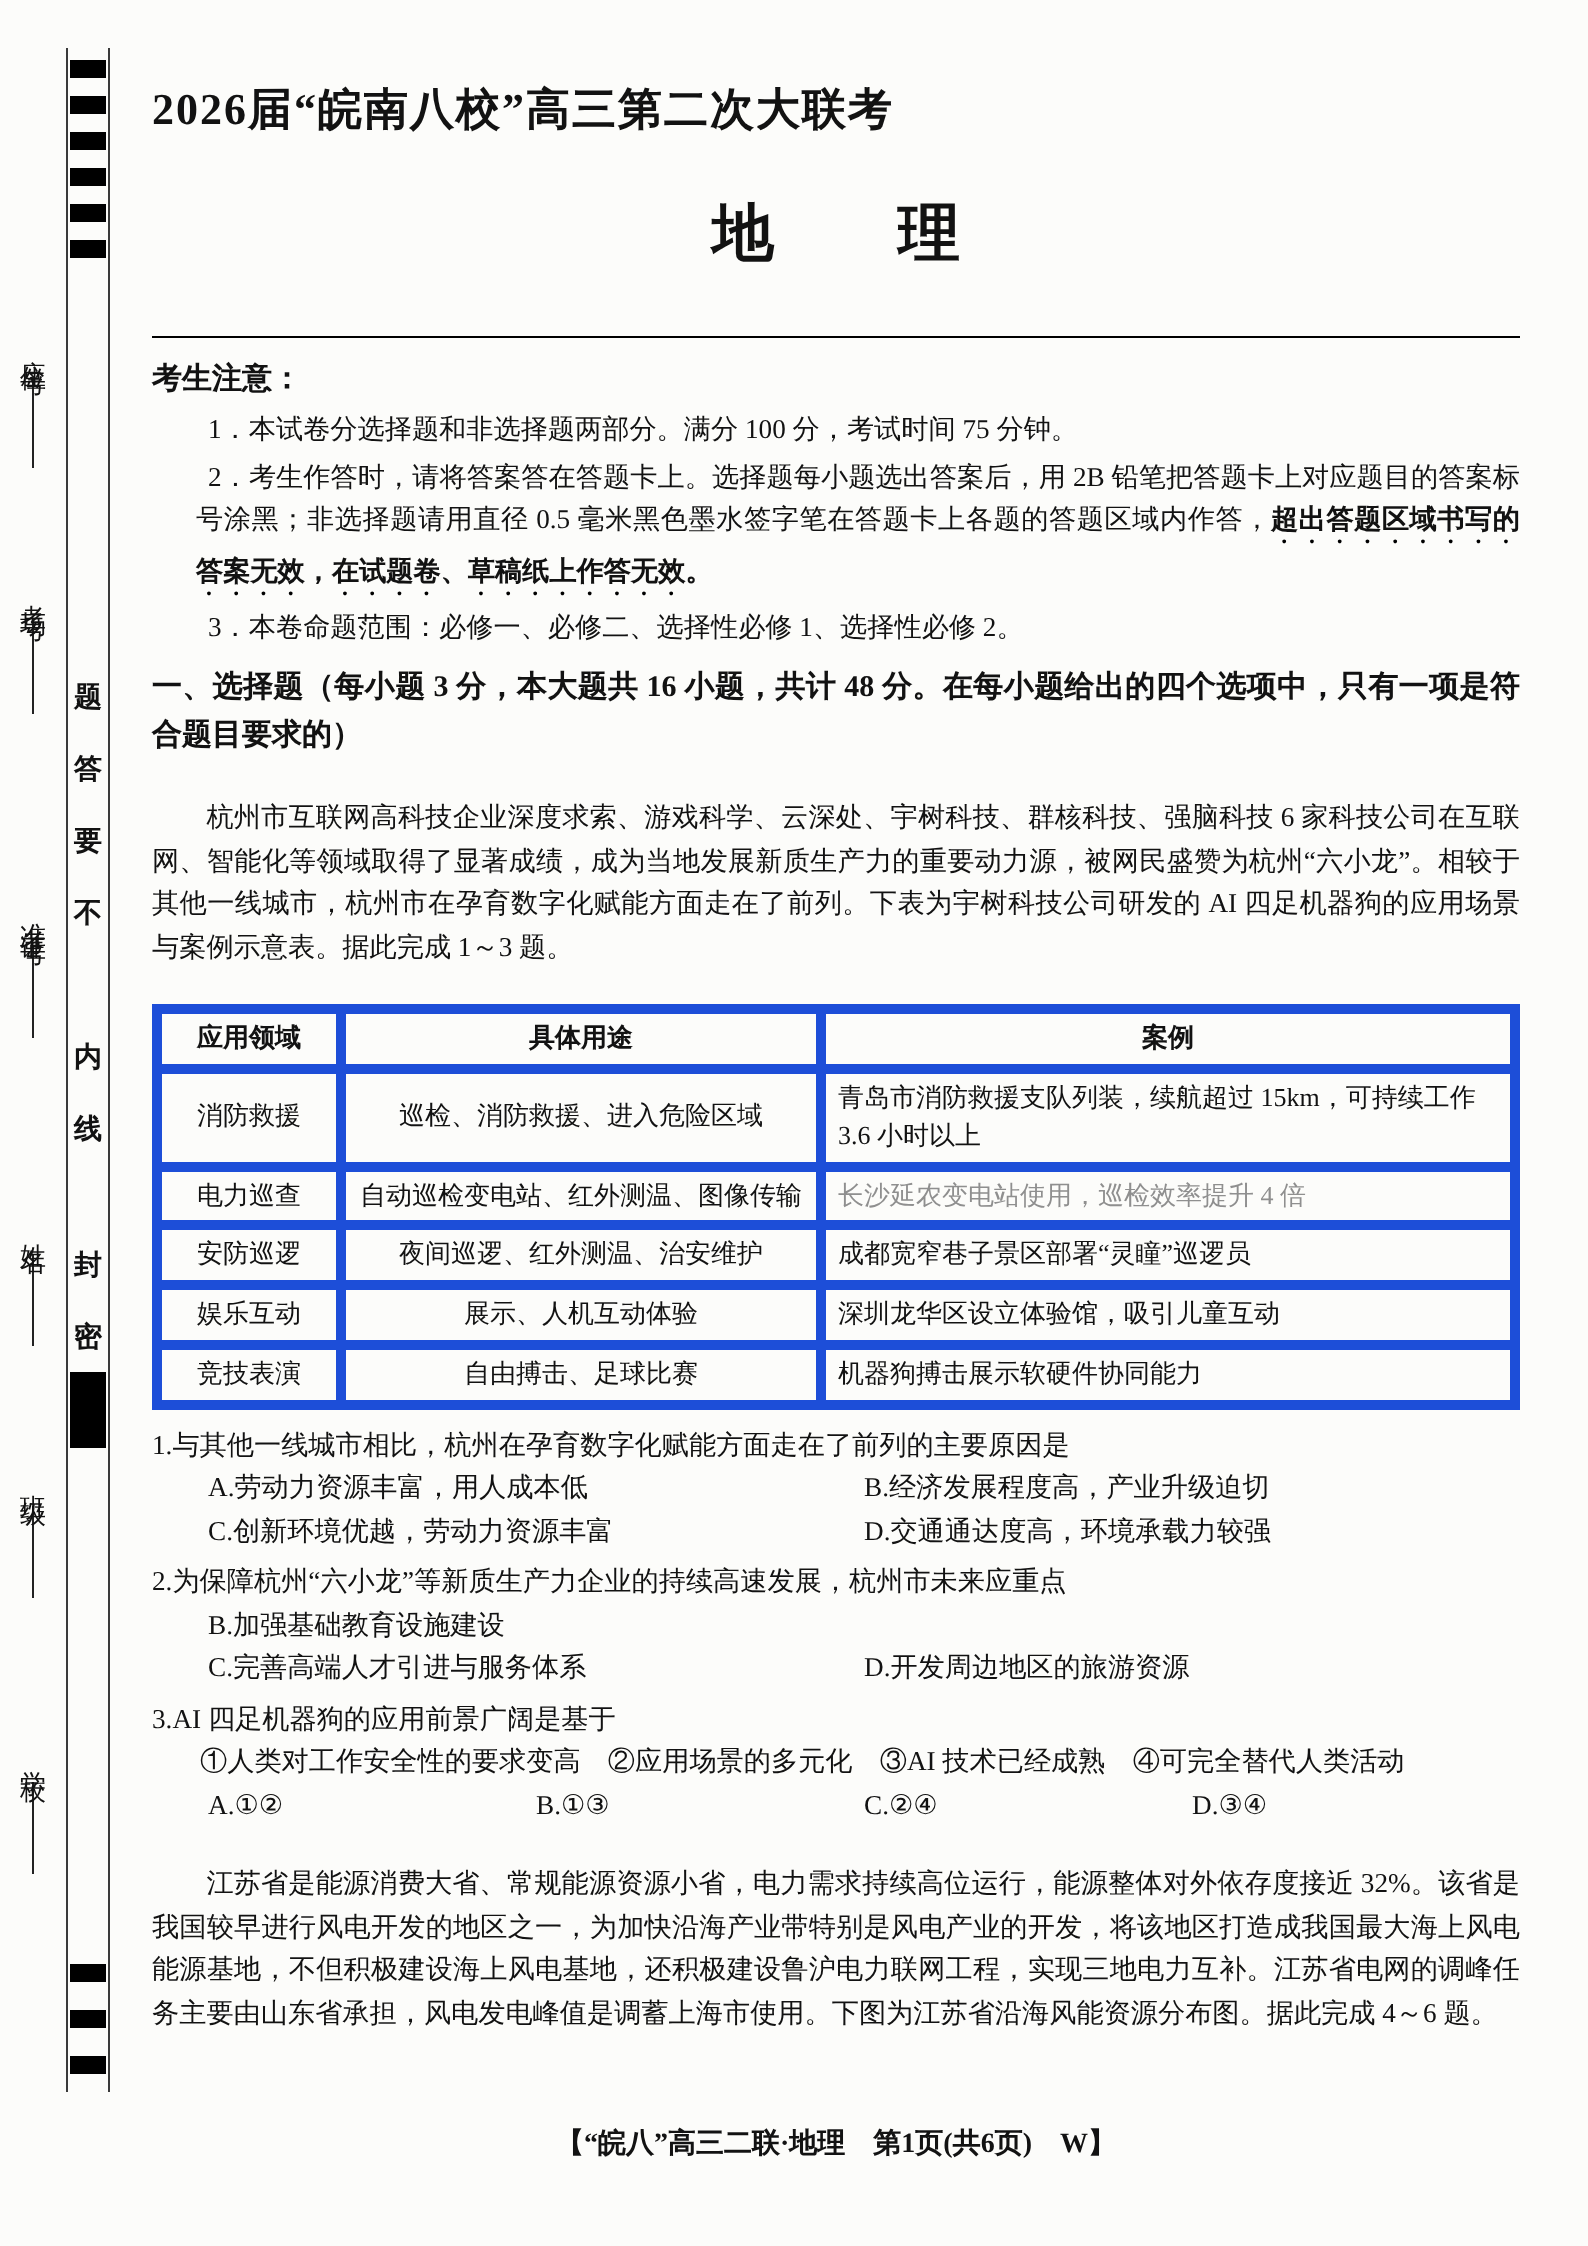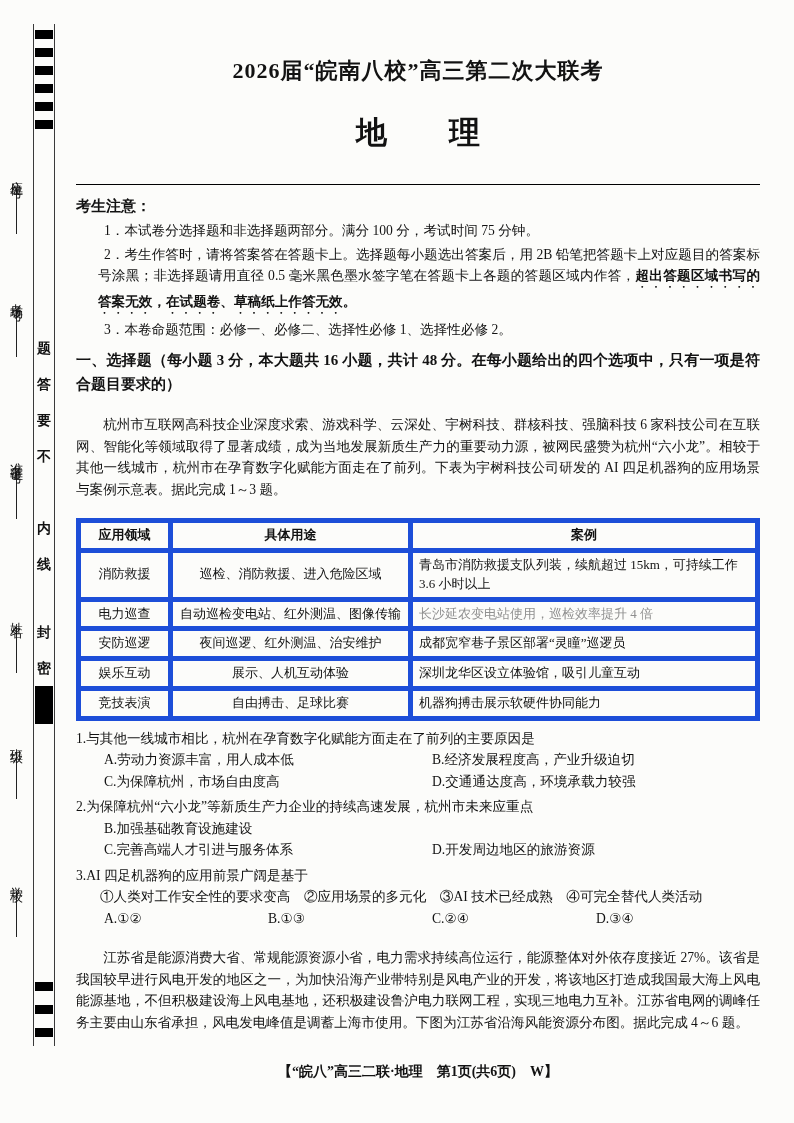--- a/index.html
+++ b/index.html
@@ -21,22 +21,22 @@
                border-left:1px solid #3a3a3a; border-right:1px solid #3a3a3a; }
   .mark  { position:absolute; left:1px; right:1px; height:9px; background:#000; }
   .mark.thick { height:38px; }
   .seal-char { position:absolute; left:0; right:0; text-align:center;
                font-size:14px; font-weight:bold; }
 
   
   .content { position:absolute; left:76px; top:24px; width:684px;
              font-size:13.6px; line-height:1.58; text-align:justify; }
 
-  .title   { font-size:22px; font-weight:bold; text-align:center;
-             margin:30px 0 0; letter-spacing:1px; }
+  .title   { font-size:22px; font-weight:bold; 
+             margin:14px 0 0; letter-spacing:1px; }
   .subject { font-size:31px; font-weight:bold; text-align:center; margin:20px 0 0; }
   .rule    { border:none; border-top:1.7px solid #000; margin:26px 0 10px; }
 
   .notice-heading { font-weight:bold; font-size:15px; margin:0; }
   .notice-item { margin:2px 0 0 22px; text-indent:6px; }
   .em-dots {
     font-weight:bold;
     -webkit-text-emphasis:filled dot #000; text-emphasis:filled dot #000;
     -webkit-text-emphasis-position:under right; text-emphasis-position:under right;
   }
@@ -173,21 +173,21 @@
         </tr>
       </tbody>
     </table>
 
     <p class="q-stem">1.与其他一线城市相比，杭州在孕育数字化赋能方面走在了前列的主要原因是</p>
     <div class="opt-row">
       <span class="opt">A.劳动力资源丰富，用人成本低</span>
       <span class="opt">B.经济发展程度高，产业升级迫切</span>
     </div>
     <div class="opt-row">
-      <span class="opt">C.为保障杭州，市场自由度高</span>
+      <span class="opt">C.创新环境优越，劳动力资源丰富</span>
       <span class="opt">D.交通通达度高，环境承载力较强</span>
     </div>
 
     <p class="q-stem">2.为保障杭州“六小龙”等新质生产力企业的持续高速发展，杭州市未来应重点</p>
     <div class="opt-row">
       <span class="opt">B.加强基础教育设施建设</span>
     </div>
     <div class="opt-row">
       <span class="opt">C.完善高端人才引进与服务体系</span>
       <span class="opt">D.开发周边地区的旅游资源</span>
@@ -195,19 +195,19 @@
 
     <p class="q-stem">3.AI 四足机器狗的应用前景广阔是基于</p>
     <p class="q-sub">①人类对工作安全性的要求变高　②应用场景的多元化　③AI 技术已经成熟　④可完全替代人类活动</p>
     <div class="opt-row4">
       <span class="opt">A.①②</span>
       <span class="opt">B.①③</span>
       <span class="opt">C.②④</span>
       <span class="opt">D.③④</span>
     </div>
 
-    <p class="passage">江苏省是能源消费大省、常规能源资源小省，电力需求持续高位运行，能源整体对外依存度接近 27%。该省是我国较早进行风电开发的地区之一，为加快沿海产业带特别是风电产业的开发，将该地区打造成我国最大海上风电能源基地，不但积极建设海上风电基地，还积极建设鲁沪电力联网工程，实现三地电力互补。江苏省电网的调峰任务主要由山东省承担，风电发电峰值是调蓄上海市使用。下图为江苏省沿海风能资源分布图。据此完成 4～6 题。</p>
+    <p class="passage">江苏省是能源消费大省、常规能源资源小省，电力需求持续高位运行，能源整体对外依存度接近 32%。该省是我国较早进行风电开发的地区之一，为加快沿海产业带特别是风电产业的开发，将该地区打造成我国最大海上风电能源基地，不但积极建设海上风电基地，还积极建设鲁沪电力联网工程，实现三地电力互补。江苏省电网的调峰任务主要由山东省承担，风电发电峰值是调蓄上海市使用。下图为江苏省沿海风能资源分布图。据此完成 4～6 题。</p>
 
   </div>
 
   <div class="footer">【“皖八”高三二联·地理　第1页(共6页)　W】</div>
 
 </div>
 
 </body></html>

